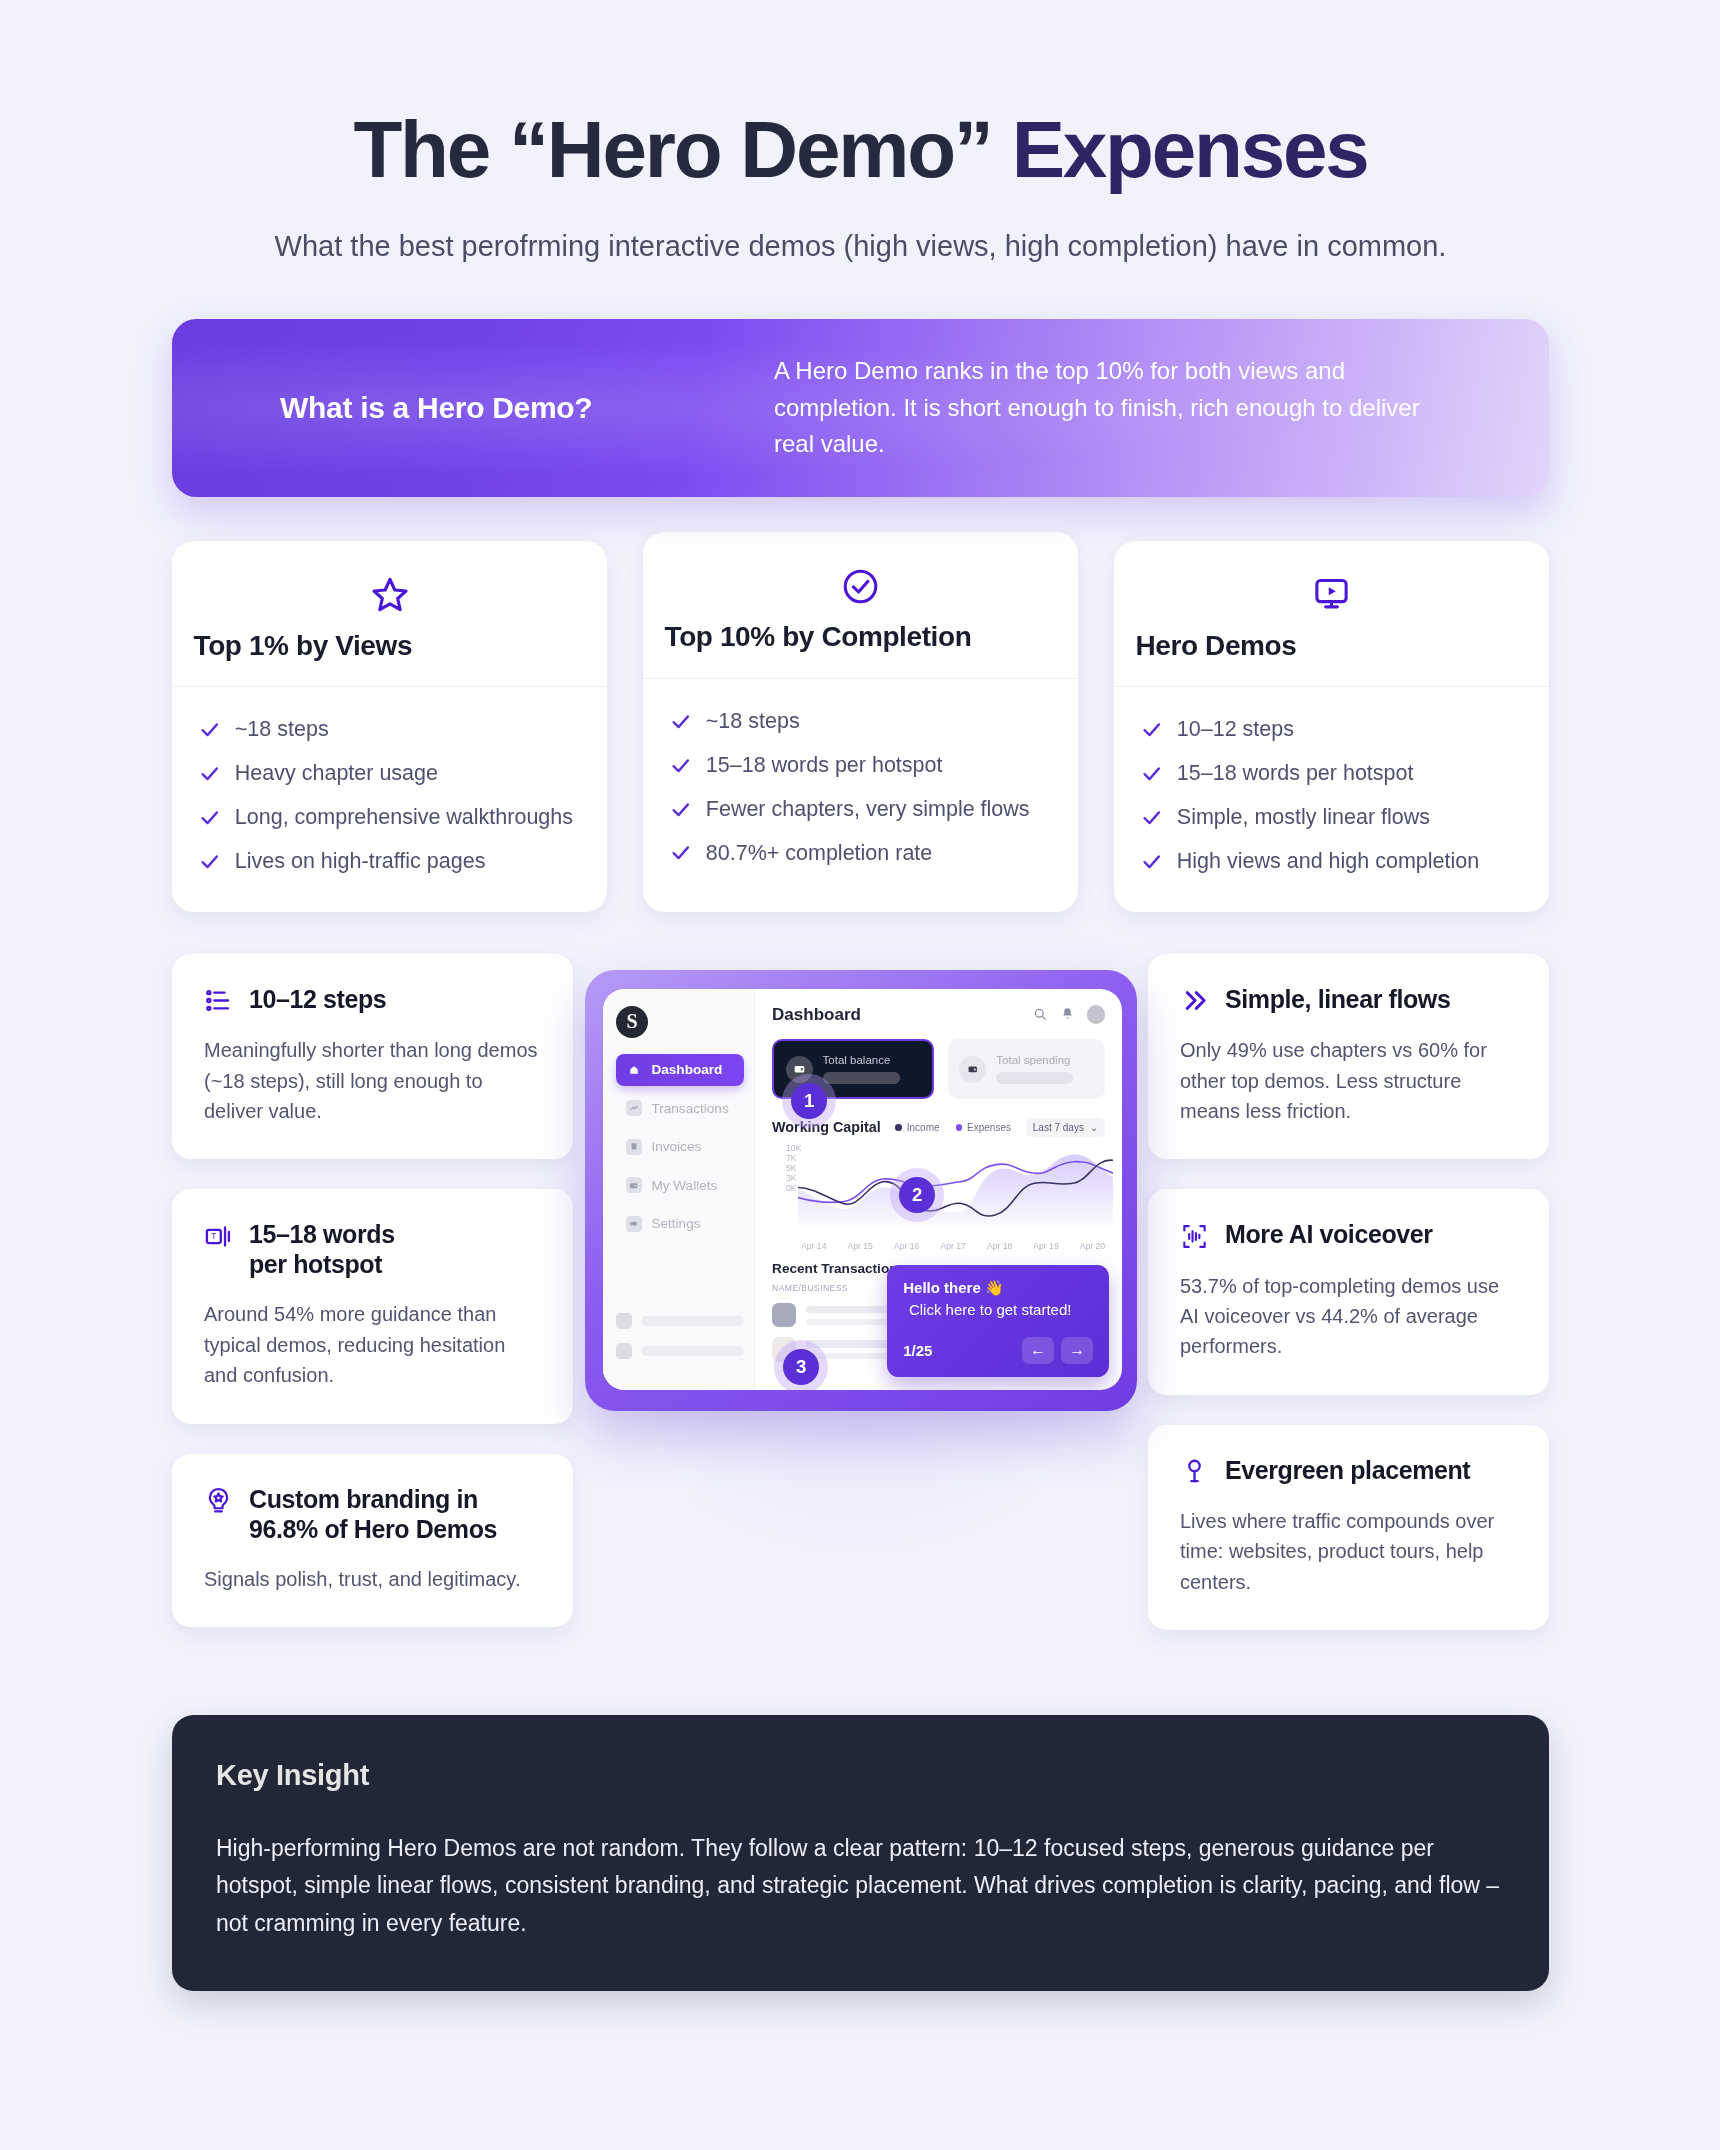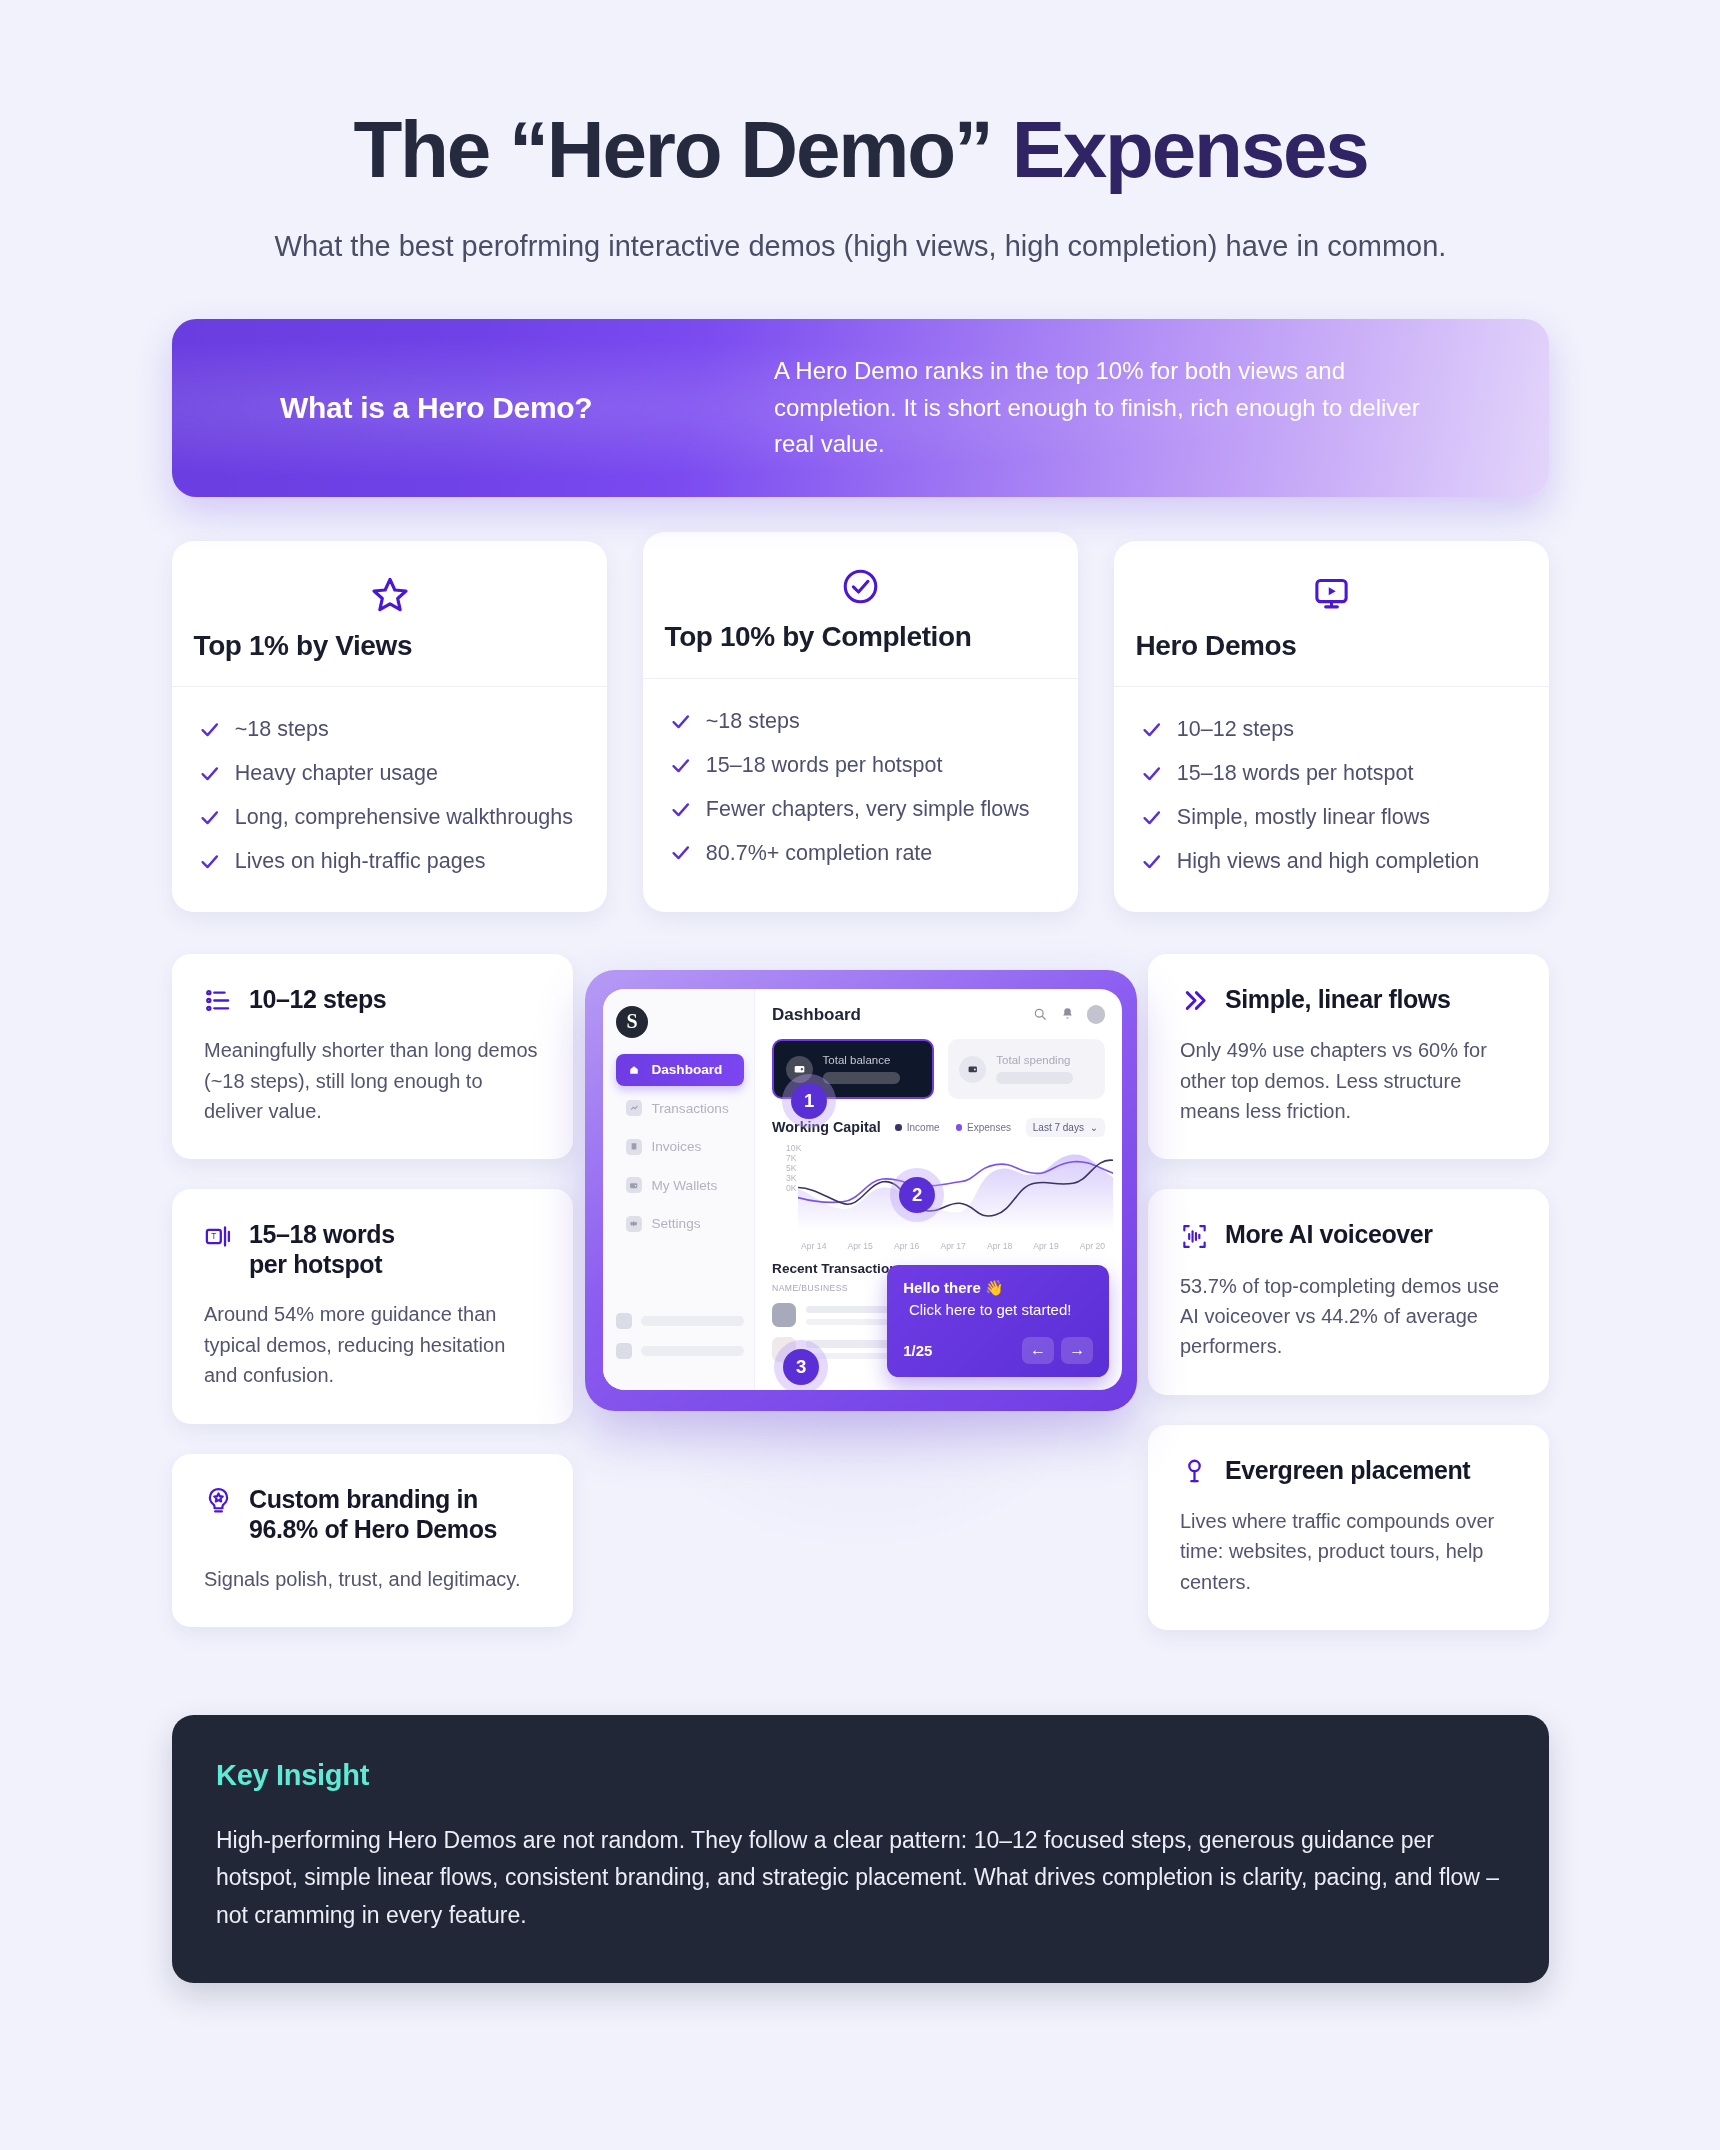--- a/index.html
+++ b/index.html
@@ -370,22 +370,22 @@
 
   
   .insight {
     margin: 44px 172px 0 172px;
     background: #222738;
     border-radius: 21.5px;
     padding: 44px 44px 49px 44px;
     box-shadow: 0 13px 32px rgba(34,39,56,.18);
   }
   .insight-title {
-    font-size: 29px; font-weight: 700; color: #5eead4; letter-spacing: -0.3px;
-    margin-bottom: 30px;
+    font-size: 29px; font-weight: 700; color: #e5e5e5; letter-spacing: -0.3px;
+    margin-bottom: 38px;
   }
   .insight-body {
     font-size: 23px; line-height: 1.62; color: #eceef6;
   }
 </style>
 </head>
 <body>
 
 <div class="page">
 

